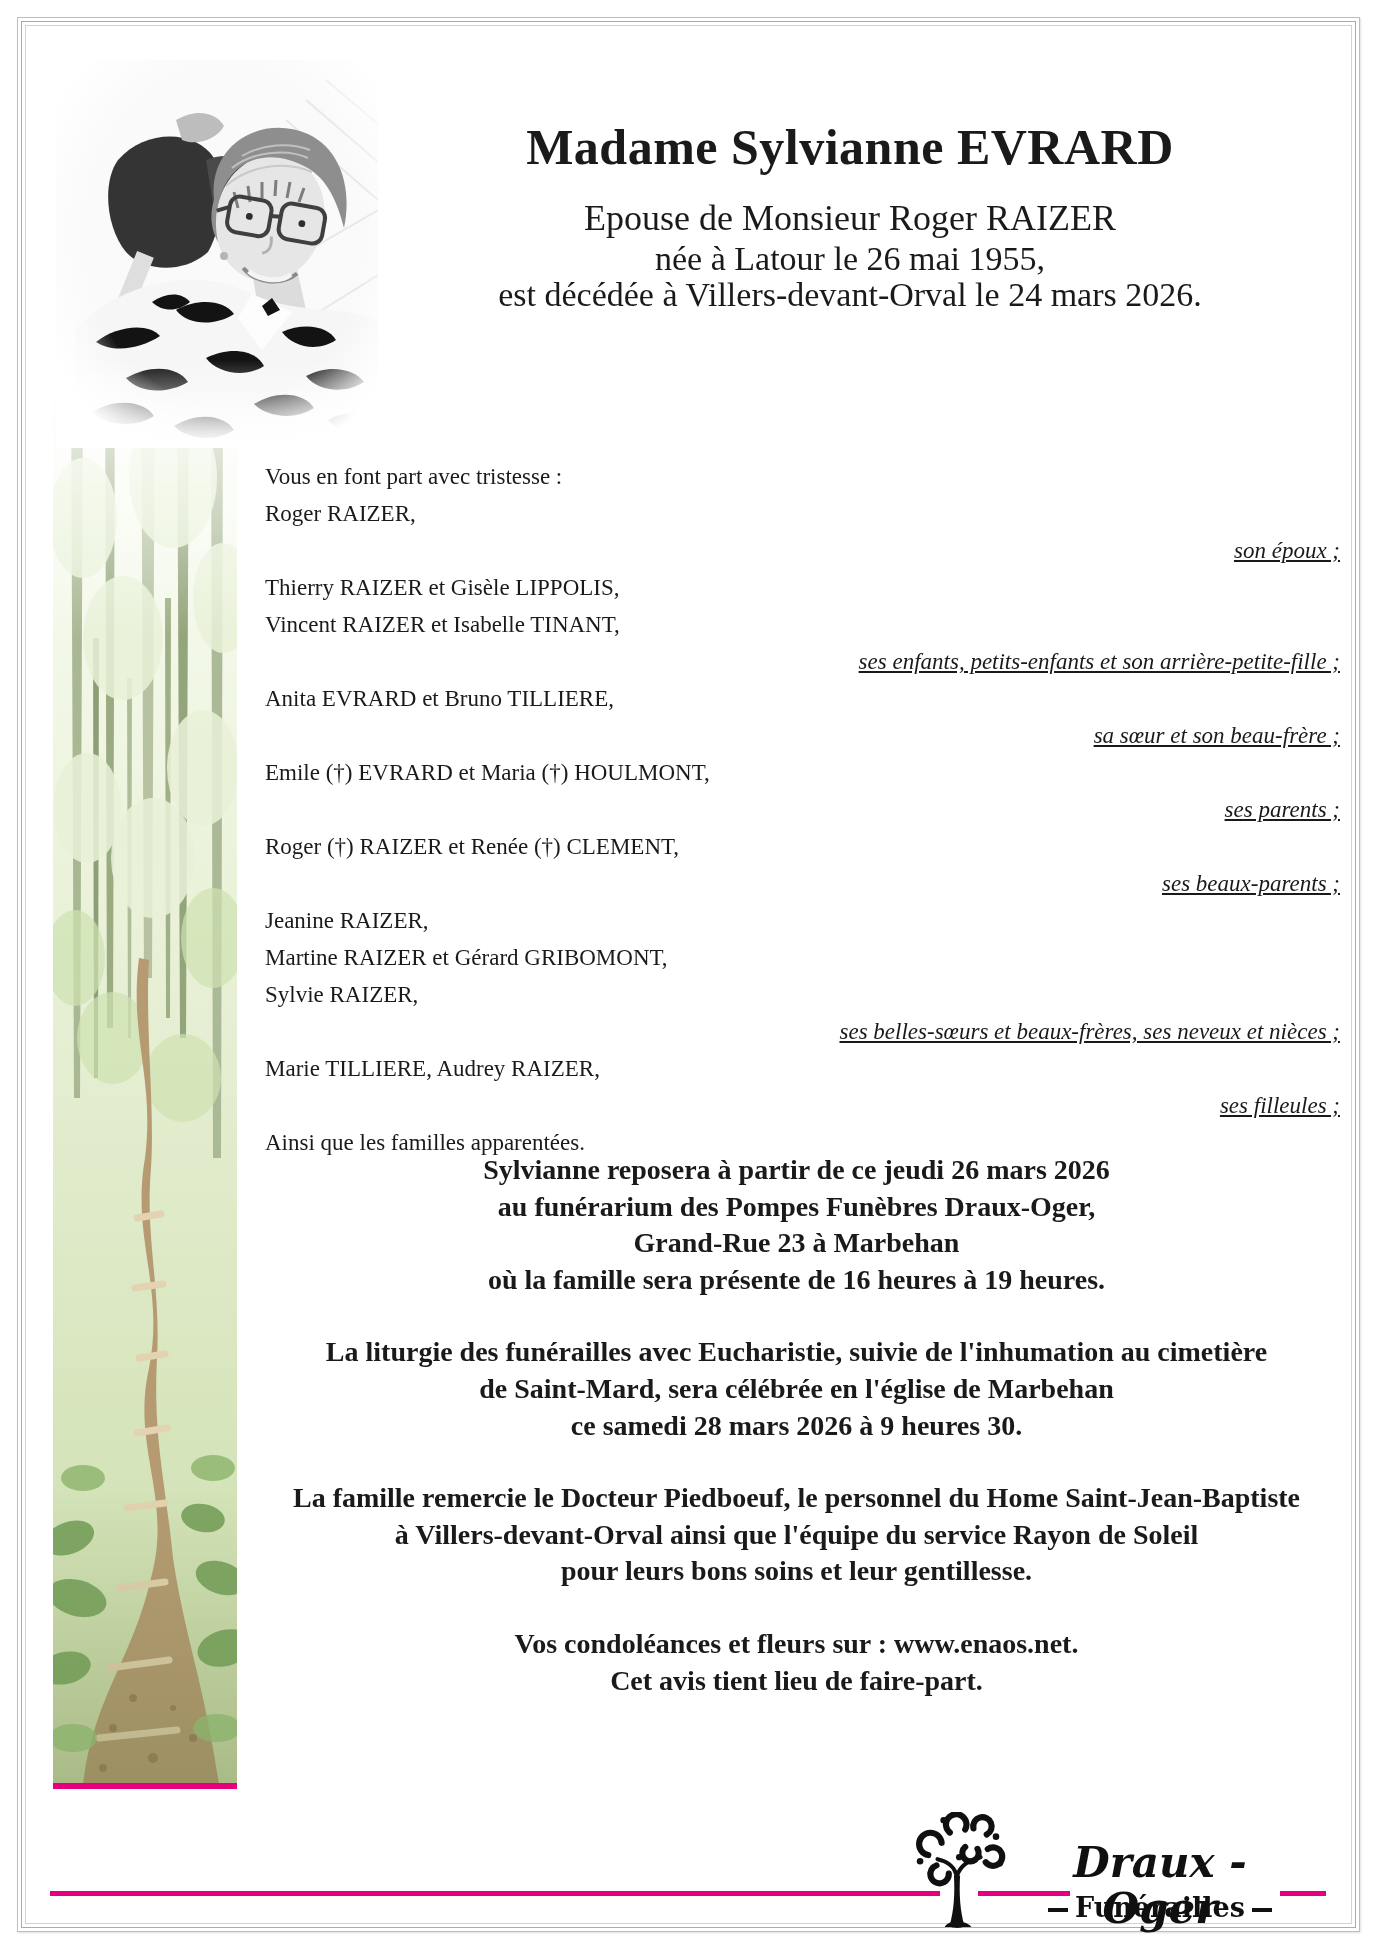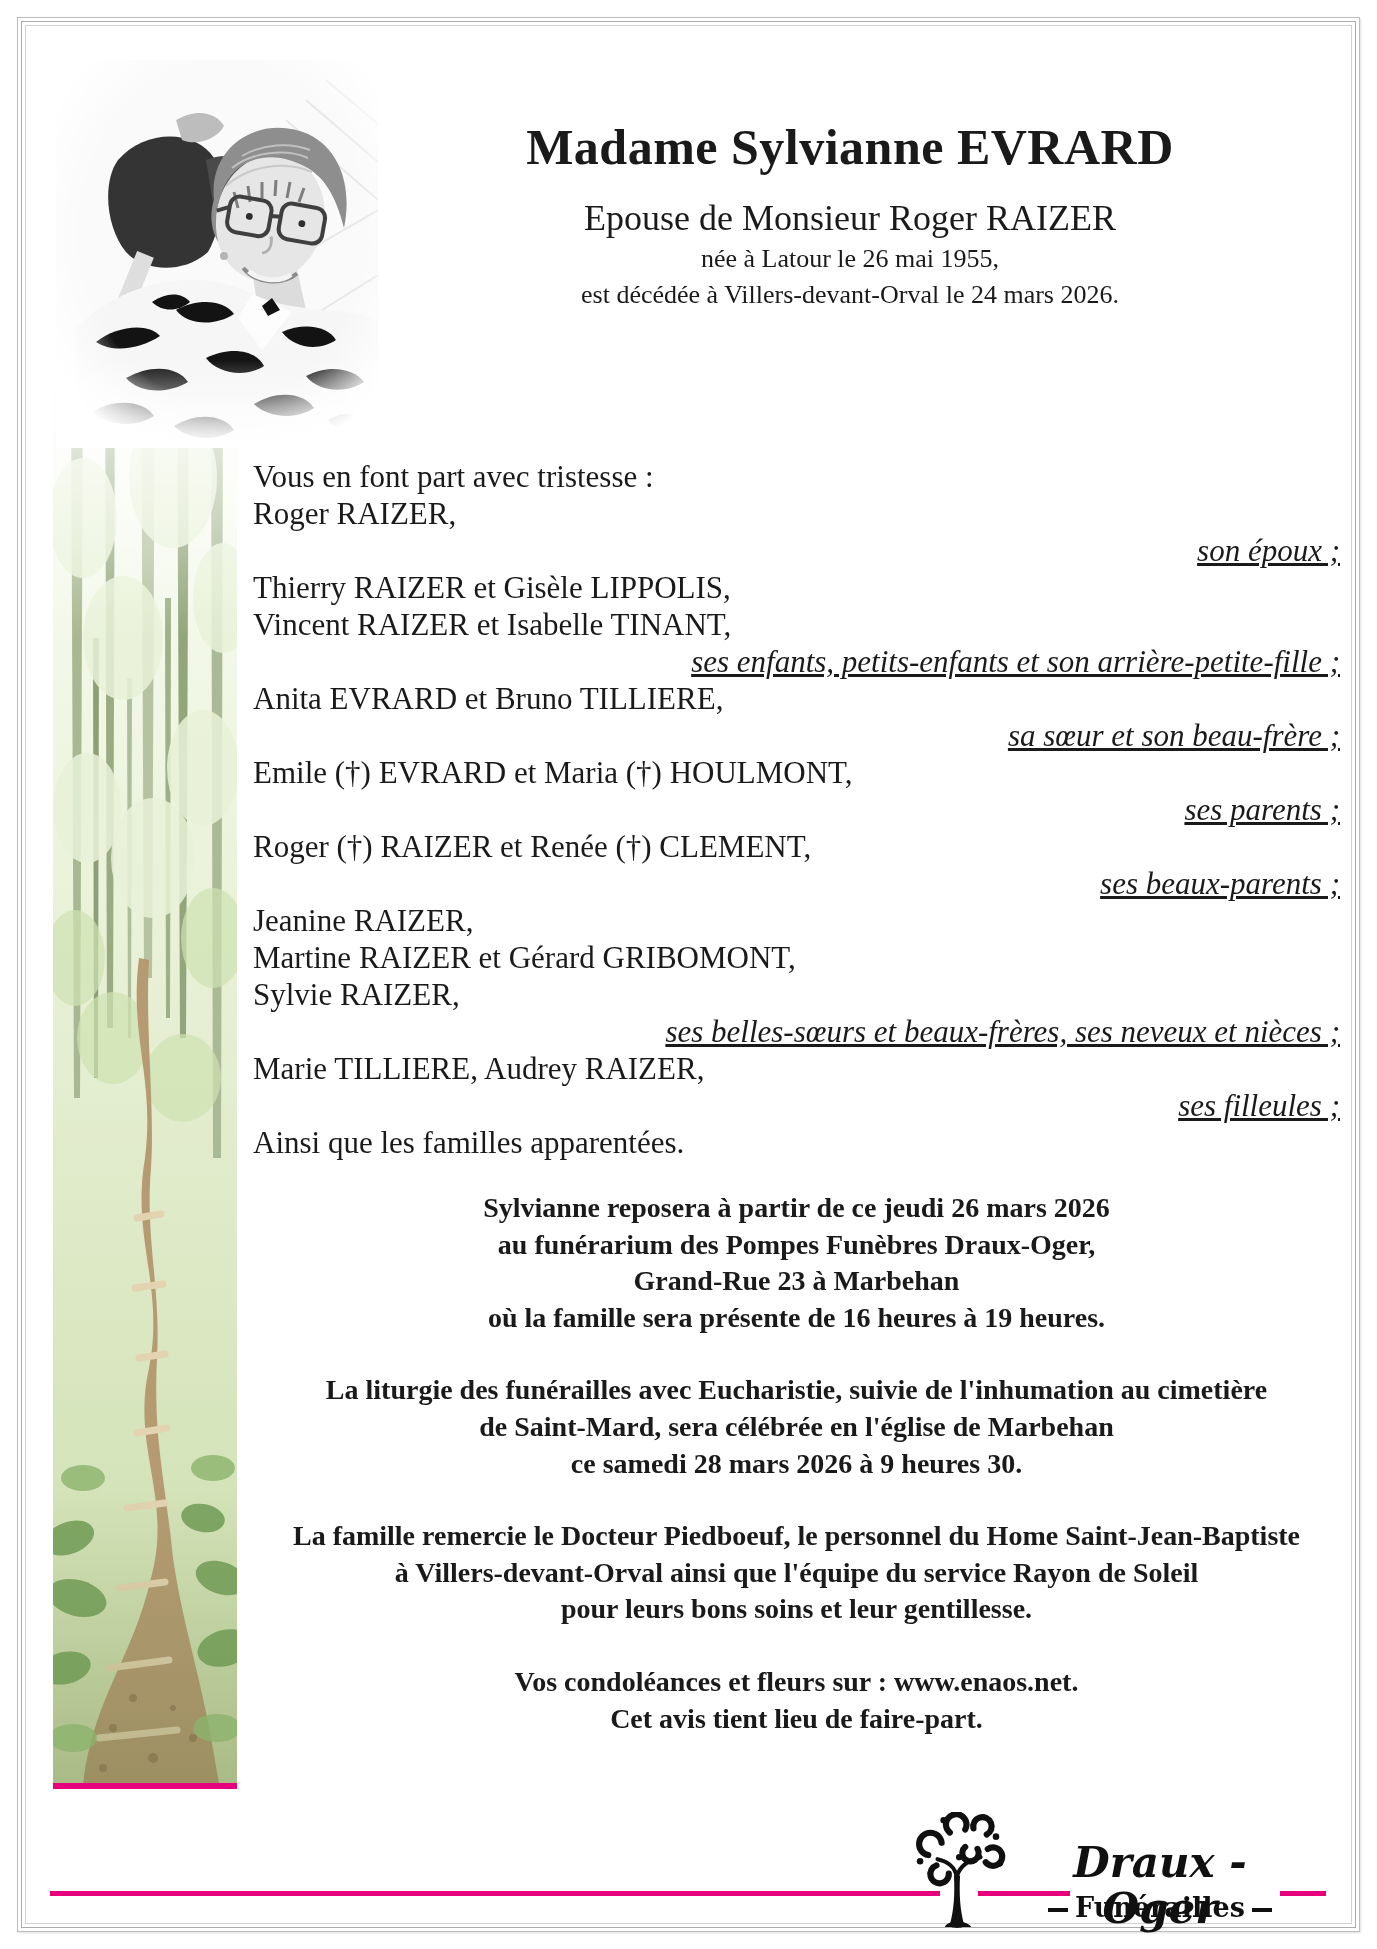--- a/index.html
+++ b/index.html
@@ -17,30 +17,30 @@
 
   
   .forest{position:absolute;left:53px;top:338px;width:184px;height:1446px;}
   .forest svg{display:block;}
   .forest-underline{position:absolute;left:53px;top:1783px;width:184px;height:6px;background:#e6007e;}
 
   
   .header{position:absolute;left:380px;top:118px;width:940px;text-align:center;}
   .title{font-size:50px;font-weight:700;line-height:58px;letter-spacing:.5px;}
   .subtitle{font-size:36px;line-height:46px;margin-top:19px;}
-  .hline{font-size:26px;line-height:36px;}
+  .hline{font-size:34px;line-height:36px;}
 
   
   .family{position:absolute;left:253px;top:458px;width:1087px;}
-  .fline{height:37px;line-height:37px;font-size:31px;white-space:nowrap;}
+  .fline{height:37px;line-height:37px;font-size:23px;white-space:nowrap;margin-left:12px;}
   .fline.left{text-align:left;}
   .fline.right{text-align:right;font-style:italic;text-decoration:underline;}
 
   
-  .ceremony{position:absolute;left:253px;top:1190px;width:1087px;text-align:center;}
+  .ceremony{position:absolute;left:253px;top:1152px;width:1087px;text-align:center;}
   .para{margin:0 0 36px 0;}
   .cline{font-size:28px;font-weight:700;line-height:36.6px;}
 
   
   .footer-text{position:absolute;left:50px;top:1861px;height:24px;line-height:24px;
        font-family:"Liberation Sans","DejaVu Sans",sans-serif;font-size:17px;
        letter-spacing:1px;color:#4d4d4d;white-space:nowrap;}
   .footer-text .sep{color:#e6007e;font-weight:700;margin:0 12px;font-size:19px;}
   .footer-text .perm{color:#1c1c1c;font-weight:700;}
 

